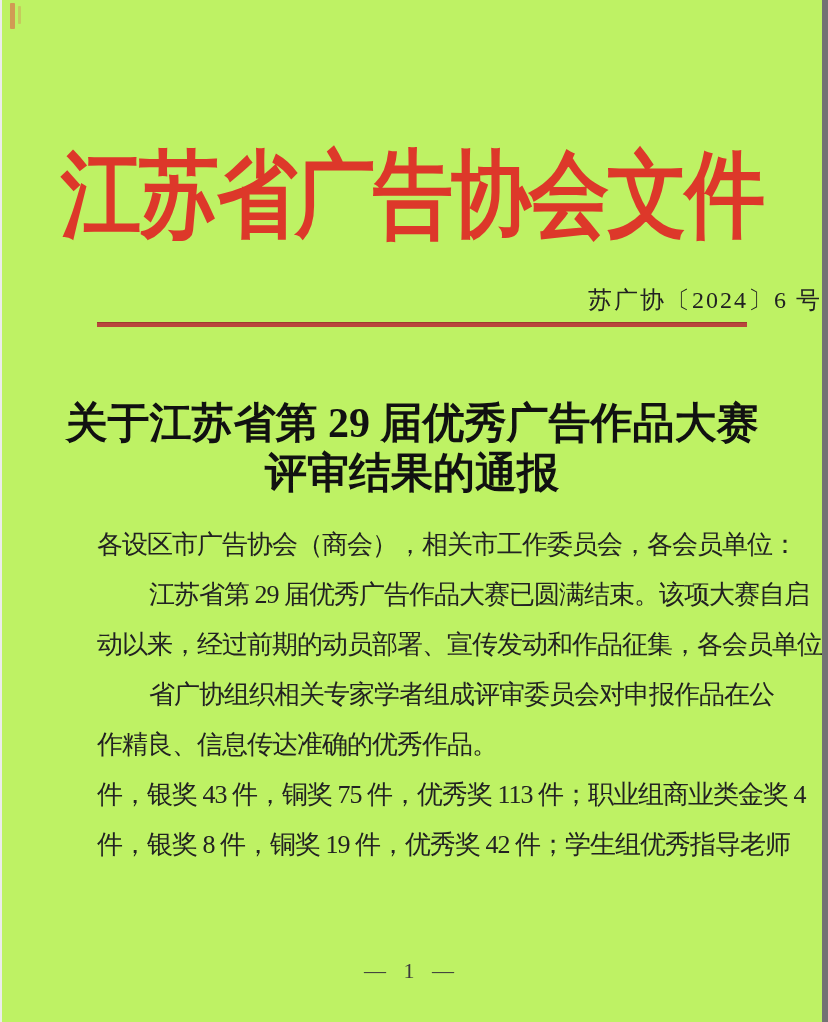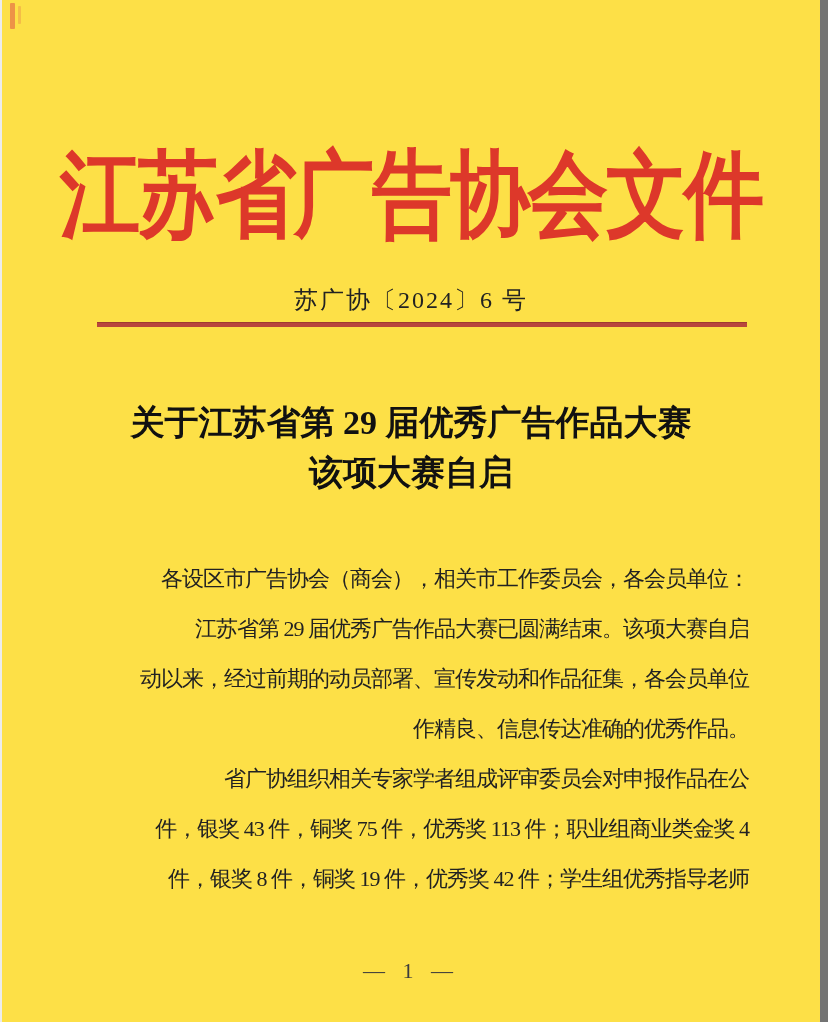--- a/index.html
+++ b/index.html
@@ -4,23 +4,23 @@
 <style>
   html, body {
     margin: 0;
     padding: 0;
     background: #ffffff;
   }
   .page {
     position: relative;
     width: 828px;
     height: 1022px;
-    background: #fde047;
+    background: #bef264;
     border-left: 2px solid #ececec;
-    border-right: 8px solid #737373;
+    border-right: 6px solid #737373;
     box-sizing: border-box;
     overflow: hidden;
     font-family: "Liberation Serif", "DejaVu Serif", serif;
     color: #1d1d1d;
     padding-left: 22px;
   }
   .corner-mark {
     position: absolute;
     left: 8px;
     top: 3px;
@@ -50,55 +50,54 @@
     color: #dd382a;
     transform: scaleY(1.18);
     transform-origin: top center;
     white-space: nowrap;
   }
   .doc-number {
     position: absolute;
     top: 284px;
     left: 0;
     right: 0;
-    text-align: center;
+    text-align: right;
     font-size: 24px;
     letter-spacing: 2px;
     color: #222222;
   }
   .red-rule {
     position: absolute;
     top: 322px;
     left: 95px;
     width: 650px;
     height: 4px;
     background: #b9463c;
     border-top: 1px solid #a03a31;
   }
   .notice-title {
     position: absolute;
     top: 398px;
     left: 0;
     right: 0;
     text-align: center;
-    font-size: 34px;
+    font-size: 42px;
     line-height: 50px;
     font-weight: bold;
     color: #111111;
   }
   .body-text {
     position: absolute;
-    top: 554px;
+    top: 520px;
     left: 95px;
     width: 652px;
-    font-size: 22px;
+    font-size: 26px;
     line-height: 50px;
     letter-spacing: -1px;
     color: #222222;
-    text-align: right;
   }
   .body-line {
     white-space: nowrap;
     height: 50px;
   }
   .indent {
     padding-left: 52px;
   }
   .page-number {
     position: absolute;
@@ -120,28 +119,28 @@
   <div class="corner-mark-2"></div>
 
   <div class="org-title">江苏省广告协会文件</div>
 
   <div class="doc-number">苏广协〔2024〕6 号</div>
 
   <div class="red-rule"></div>
 
   <div class="notice-title">
     <div>关于江苏省第 29 届优秀广告作品大赛</div>
-    <div>该项大赛自启</div>
+    <div>评审结果的通报</div>
   </div>
 
   <div class="body-text">
     <div class="body-line">各设区市广告协会（商会），相关市工作委员会，各会员单位：</div>
     <div class="body-line indent">江苏省第 29 届优秀广告作品大赛已圆满结束。该项大赛自启</div>
     <div class="body-line">动以来，经过前期的动员部署、宣传发动和作品征集，各会员单位</div>
+    <div class="body-line indent">省广协组织相关专家学者组成评审委员会对申报作品在公</div>
     <div class="body-line">作精良、信息传达准确的优秀作品。</div>
-    <div class="body-line indent">省广协组织相关专家学者组成评审委员会对申报作品在公</div>
     <div class="body-line">件，银奖 43 件，铜奖 75 件，优秀奖 113 件；职业组商业类金奖 4</div>
     <div class="body-line">件，银奖 8 件，铜奖 19 件，优秀奖 42 件；学生组优秀指导老师</div>
   </div>
 
   <div class="page-number">— 1 —</div>
 
 </div>
 
 </body></html>

